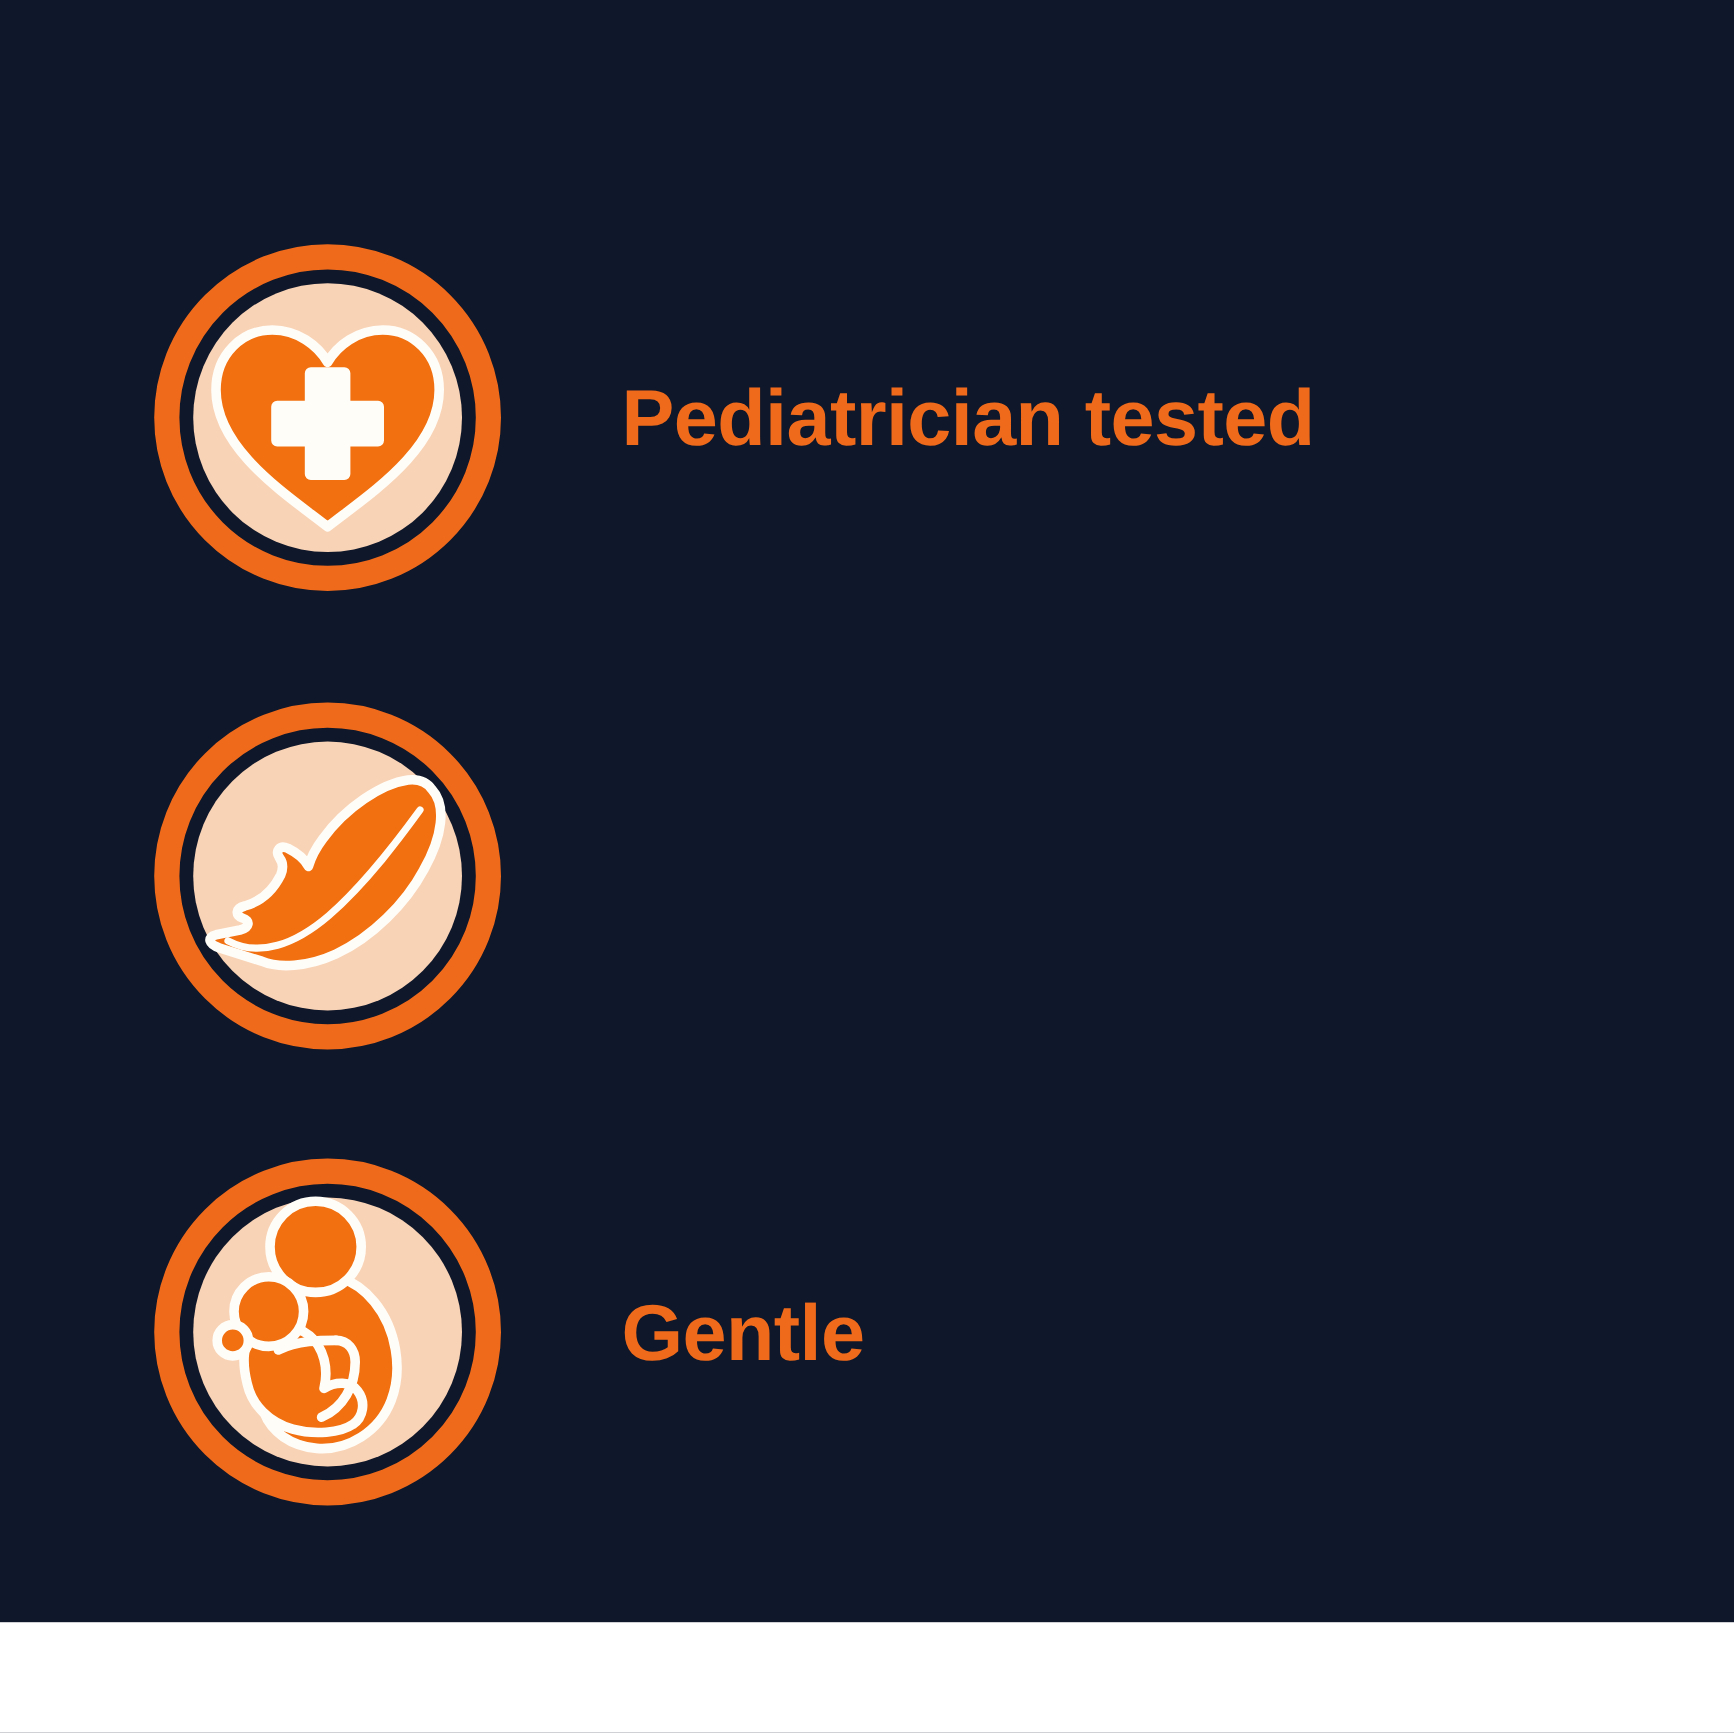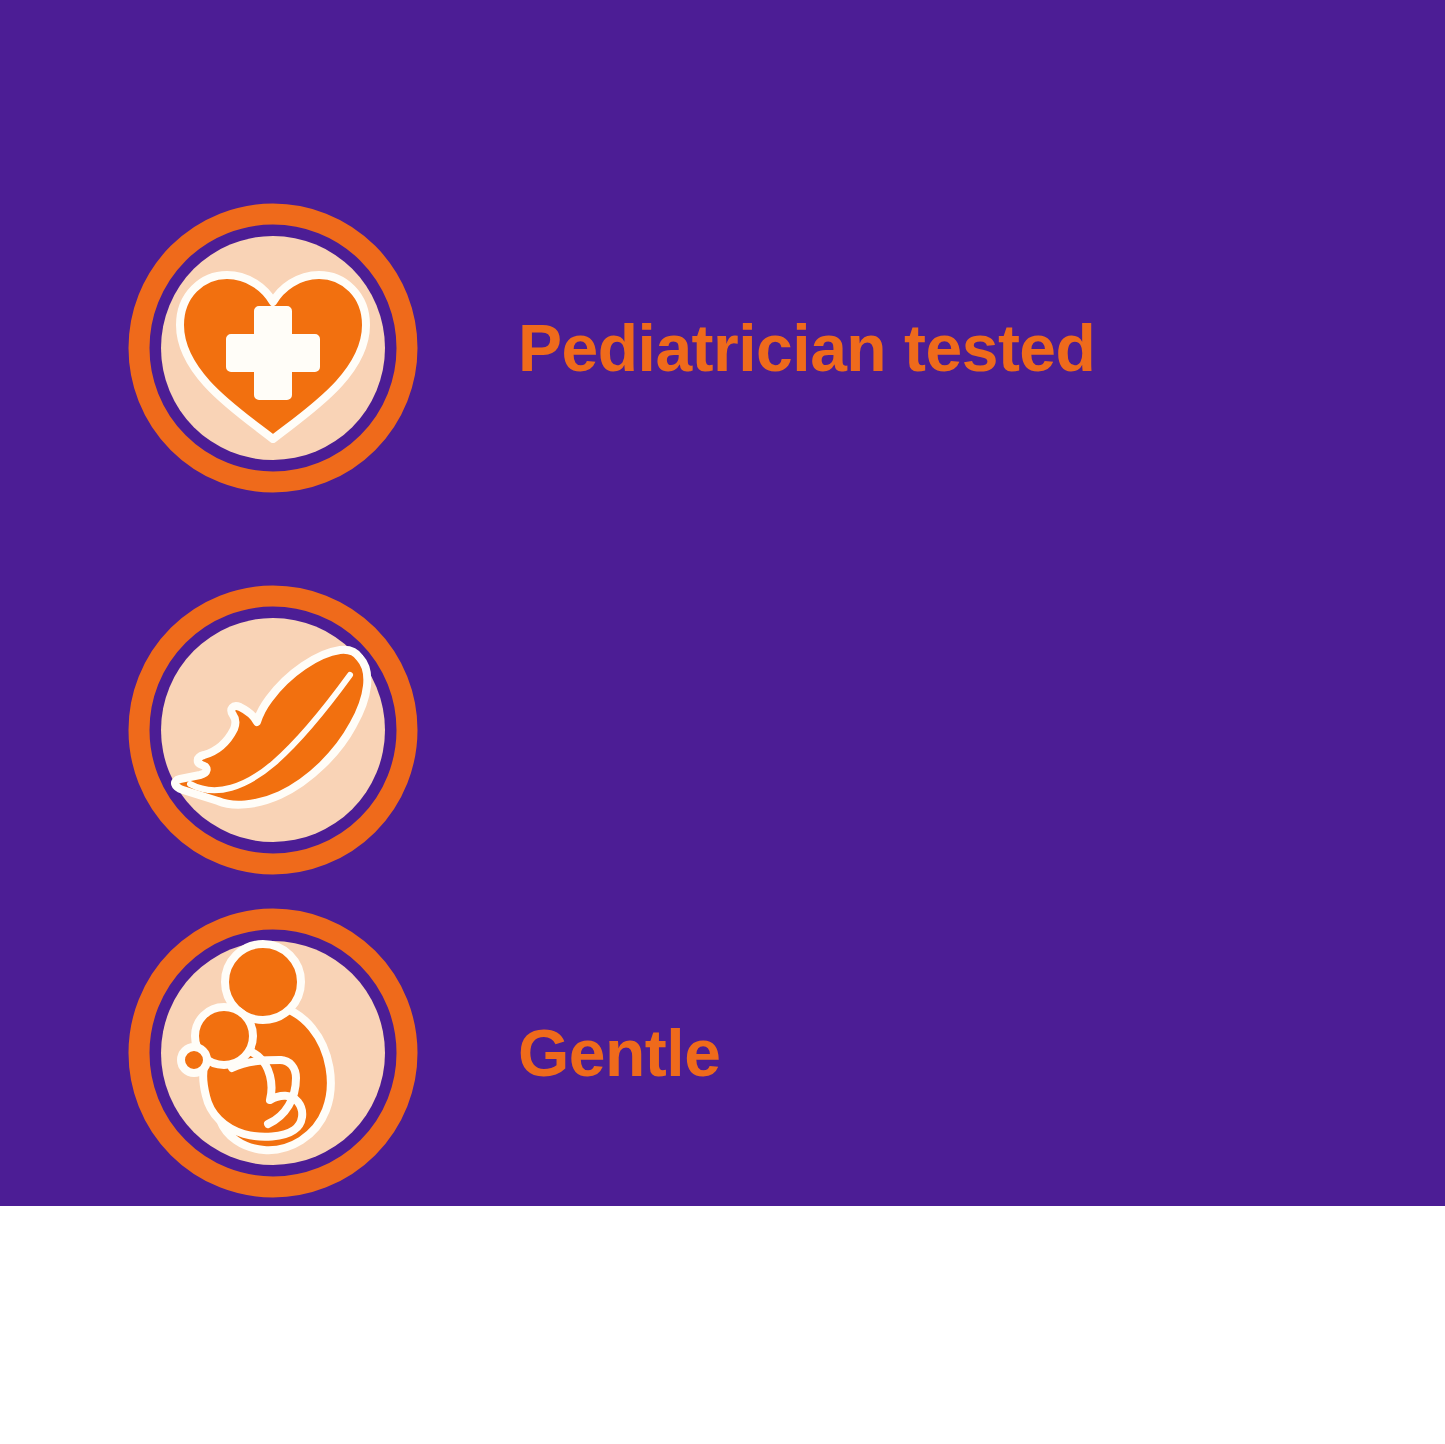--- a/index.html
+++ b/index.html
@@ -3,22 +3,22 @@
 <meta charset="utf-8">
 <style>
   html, body {
     margin: 0;
     padding: 0;
     background: #ffffff;
   }
   #stage {
     position: relative;
     width: 1445px;
-    height: 1206px;
-    background: #4c1d95;
+    height: 1352px;
+    background: #0f172a;
     overflow: hidden;
     font-family: "Liberation Sans", sans-serif;
   }
   .feature-row {
     position: absolute;
     left: 0;
     width: 1445px;
     height: 290px;
   }
   .badge {
@@ -97,21 +97,21 @@
                    C 160 88, 190 68, 212 65
                    C 221 64, 228 67, 232 73 Z" fill="#f2700f" stroke="#fffdf8" stroke-width="8" stroke-linejoin="round"></path>
           <path d="M222 90
                    C 206 112, 178 150, 146 178
                    C 118 202, 88 213, 62 199" fill="none" stroke="#fffdf8" stroke-width="6" stroke-linecap="round"></path>
         </g>
       </svg>
     </div>
   </div>
 
-  <div class="feature-row" id="row-2" style="top: 908px;">
+  <div class="feature-row" id="row-2" style="top: 965px;">
     <div class="badge">
       <svg viewBox="0 0 290 290" xmlns="http://www.w3.org/2000/svg">
         <circle cx="145" cy="145" r="134" fill="none" stroke="#ef6a1b" stroke-width="21"></circle>
         <circle cx="145" cy="145" r="112" fill="#f9d3b6"></circle>
         <g stroke="#fffdf8" stroke-width="8" stroke-linejoin="round" stroke-linecap="round">
 
           <path d="M122 96
                    C 142 92, 168 100, 184 120
                    C 202 142, 208 176, 198 202
                    C 188 228, 162 244, 136 242

